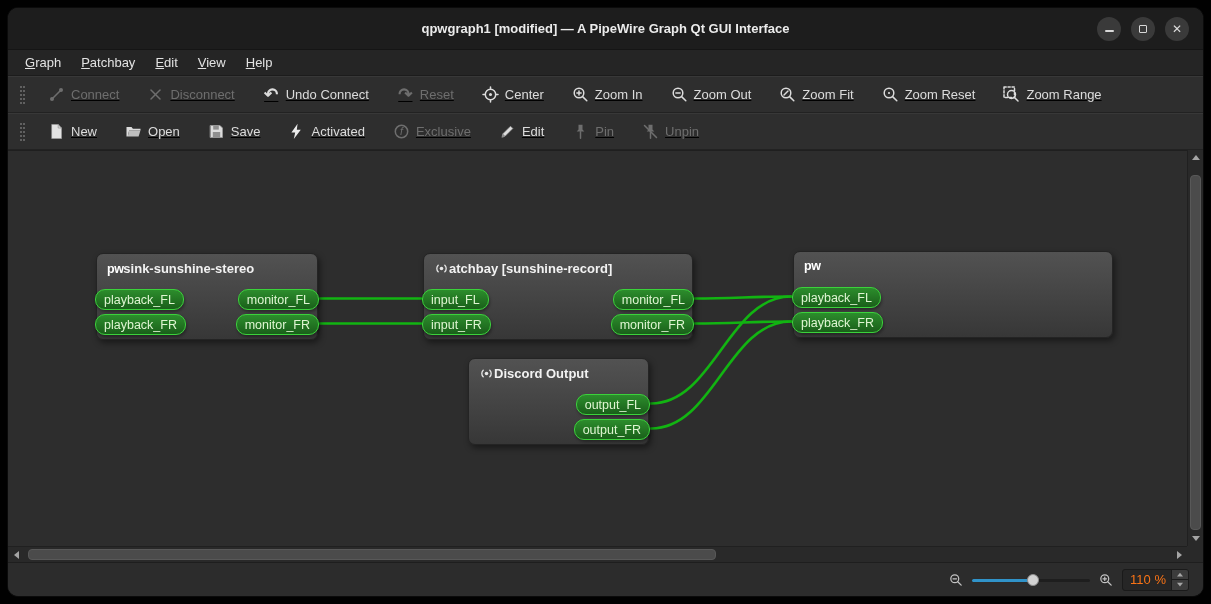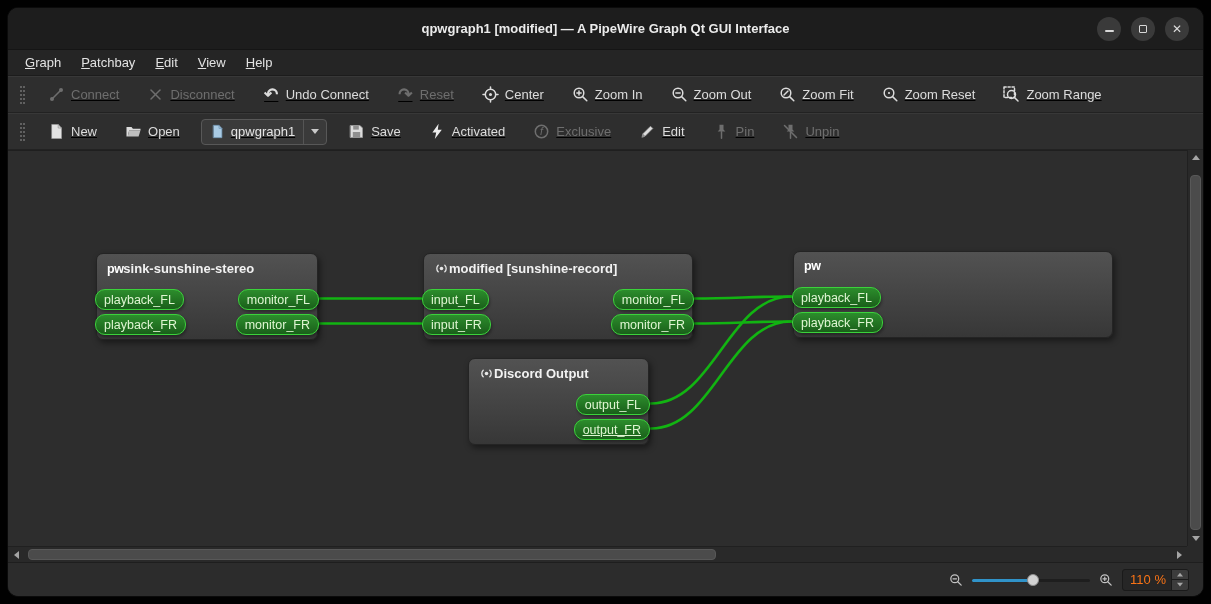--- a/index.html
+++ b/index.html
@@ -276,30 +276,20 @@
     </div>
 
     <div class="tbtn">
       <svg class="ico" viewBox="0 0 17 17">
           <path d="M1.5 4h5l1.4 1.8h7.6v1.5H4.2L2.7 13.4H1.5z" fill="#dcdcdc" stroke="none"></path>
           <path d="M4.2 7.3h11.3l-1.9 6.1H2.7z" fill="#bfbfbf" stroke="none"></path>
         </svg>
       <span>Open</span>
     </div>
 
-    <div class="combo">
-      <svg class="ico" style="width:15px;height:15px" viewBox="0 0 17 17">
-          <path d="M4 1.5h6.2L13.5 5v10.5H4z" fill="#a9cbe4" stroke="#6d93b0" stroke-width="0.8"></path>
-          <path d="M10.2 1.5V5h3.3" fill="none" stroke="#6d93b0" stroke-width="0.8"></path>
-        </svg>
-      <span>qpwgraph1</span>
-      <span class="combo-arrow-box">
-          <span class="tri tri-down"></span>
-        </span>
-    </div>
 
     <div class="tbtn">
       <svg class="ico" viewBox="0 0 17 17">
           <path d="M2.5 2.5h9.5l2.5 2.5v9.5H2.5z" fill="#dcdcdc" stroke="#9a9a9a" stroke-width="0.8"></path>
           <rect x="4.8" y="9" width="7.4" height="5.5" fill="#8f8f8f" stroke="none"></rect>
           <rect x="5.2" y="3" width="5.6" height="3.6" fill="#8f8f8f" stroke="none"></rect>
         </svg>
       <span>Save</span>
     </div>
 
@@ -369,21 +359,21 @@
         <div class="port port-out" style="top:60px;">monitor_FR</div>
       </div>
 
       <div class="node" style="left:415px; top:103px; width:270px; height:87px;">
         <div class="node-header">
           <svg class="node-icon-svg" viewBox="0 0 15 15">
               <circle cx="7.5" cy="7.5" r="1.8" fill="#e8e8e8"></circle>
               <path d="M4.2 4.2a4.6 4.6 0 0 0 0 6.6" stroke="#e8e8e8" stroke-width="1.3" fill="none" stroke-linecap="round"></path>
               <path d="M10.8 4.2a4.6 4.6 0 0 1 0 6.6" stroke="#e8e8e8" stroke-width="1.3" fill="none" stroke-linecap="round"></path>
             </svg>
-          <span>modified [sunshine-record]</span>
+          <span>atchbay [sunshine-record]</span>
         </div>
         <div class="port port-in" style="top:35px;">input_FL</div>
         <div class="port port-in" style="top:60px;">input_FR</div>
         <div class="port port-out" style="top:35px;">monitor_FL</div>
         <div class="port port-out" style="top:60px;">monitor_FR</div>
       </div>
 
       <div class="node" style="left:785px; top:101px; width:320px; height:87px;">
         <div class="node-header">
           <span class="pw-glyph">pw</span>
@@ -395,21 +385,21 @@
       <div class="node" style="left:460px; top:208px; width:181px; height:87px;">
         <div class="node-header">
           <svg class="node-icon-svg" viewBox="0 0 15 15">
               <circle cx="7.5" cy="7.5" r="1.8" fill="#e8e8e8"></circle>
               <path d="M4.2 4.2a4.6 4.6 0 0 0 0 6.6" stroke="#e8e8e8" stroke-width="1.3" fill="none" stroke-linecap="round"></path>
               <path d="M10.8 4.2a4.6 4.6 0 0 1 0 6.6" stroke="#e8e8e8" stroke-width="1.3" fill="none" stroke-linecap="round"></path>
             </svg>
           <span>Discord Output</span>
         </div>
         <div class="port port-out" style="top:35px;">output_FL</div>
-        <div class="port port-out" style="top:60px;text-decoration:underline;">output_FR</div>
+        <div class="port port-out" style="top:60px;">output_FR</div>
       </div>
 
     </div>
 
     <div class="vscroll">
       <div class="scroll-btn">
           <span class="tri tri-up"></span>
         </div>
       <div class="vtrack">
         <div class="vthumb"></div>

